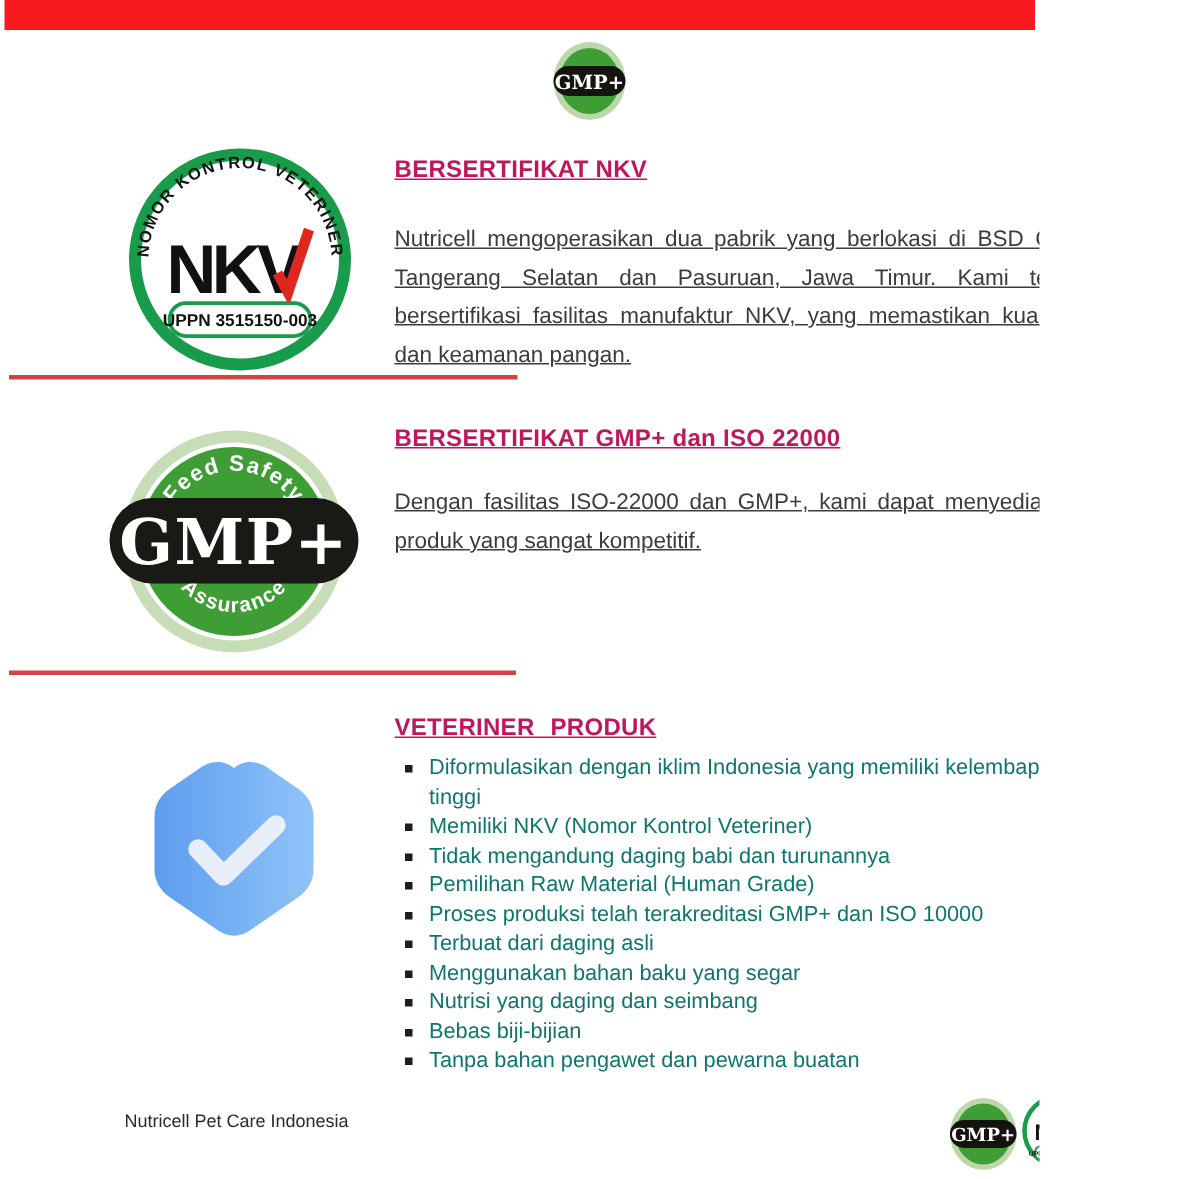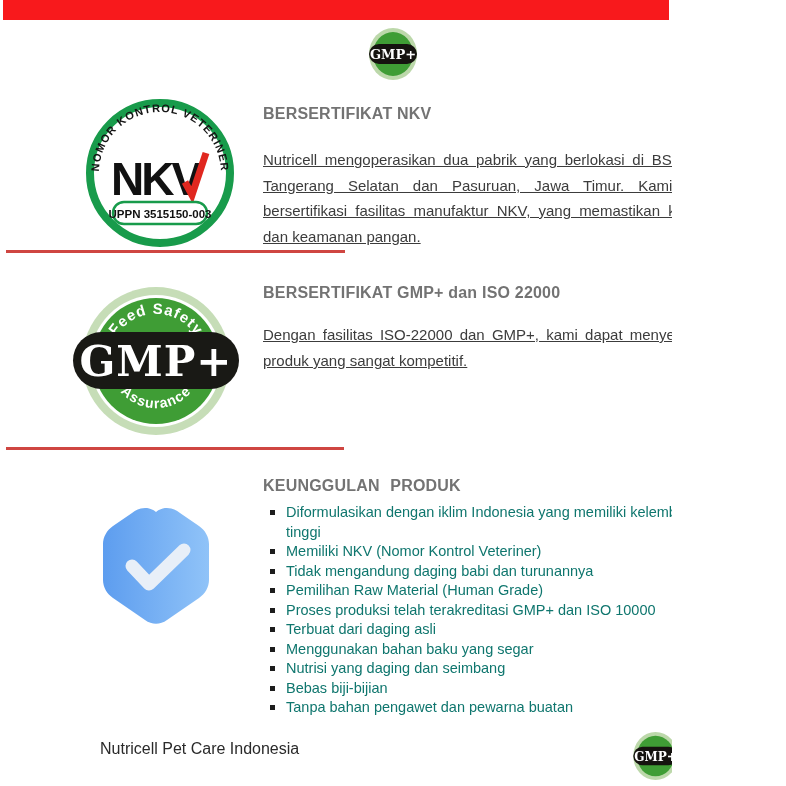--- a/index.html
+++ b/index.html
@@ -1,28 +1,28 @@
 <!DOCTYPE html>
 <html><head>
 <meta charset="utf-8">
 <style>
   html,body{margin:0;padding:0;background:#ffffff;}
   #page{position:relative;width:672px;height:786px;background:#ffffff;overflow:hidden;
-        font-family:"Liberation Sans",sans-serif;}
+        font-family:"Liberation Sans",sans-serif;padding-left:21px;}
   .abs{position:absolute;}
 
   
   #top-bar{left:3px;right:3px;top:0;height:20px;background:#f8191c;}
   .divider{height:3px;background:#cf4641;}
   #divider-1{left:6px;top:250px;width:339px;}
   #divider-2{left:6px;top:447px;width:338px;}
   #footer-accent-bar{left:737px;top:743px;width:4px;height:41px;background:#c9403b;}
 
   
-  .section-heading{font-size:16px;font-weight:bold;color:#737373;letter-spacing:.2px;white-space:nowrap;}
+  .section-heading{font-size:16px;font-weight:bold;color:#be185d;letter-spacing:.2px;white-space:nowrap;text-decoration:underline;}
   #heading-nkv{left:263px;top:105px;}
   #heading-gmp{left:263px;top:284px;}
   #heading-adv{left:263px;top:477px;word-spacing:6px;}
   .body-copy{color:#3c3c3c;font-size:15px;text-align:justify;text-decoration:underline;}
   #para-nkv{left:263px;top:147px;width:456px;line-height:25.5px;}
   #para-gmp{left:263px;top:322px;width:456px;line-height:26px;}
   #para-gmp p{margin:0;text-align:justify;}
 
   
   #adv-list{left:270px;top:503px;width:464px;list-style:none;margin:0;padding:0;
@@ -31,21 +31,21 @@
   #adv-list li::before{content:"";flex:none;width:5px;height:5px;background:#1d1d1d;margin-top:7px;}
 
   
   #nkv-logo{left:85px;top:98px;}
   #gmp-logo{left:70px;top:286px;}
   #shield-icon{left:92px;top:503px;}
   #top-gmp-badge{left:368px;top:27px;}
   #footer-gmp-badge{left:632px;top:731px;}
   #footer-nkv-badge{left:680px;top:728px;}
 
-  #footer-company{left:100px;top:740px;font-size:16px;color:#2a2a2a;}
+  #footer-company{left:83px;top:740px;font-size:12px;color:#2a2a2a;}
 
   svg text{font-family:"Liberation Sans",sans-serif;}
   .serif-logo{font-family:"DejaVu Serif",serif;}
 </style>
 </head>
 <body>
 
 <div id="page">
 
   <div id="top-bar" class="abs"></div>
@@ -122,21 +122,21 @@
                L 21 95
                C 15 91, 11 84, 11 77
                L 11 41
                C 11 34, 15 27, 21 23
                L 40 10
                C 47 4, 57 3, 64 9 Z" fill="url(#shieldGrad)"></path>
       <polyline points="40,63 57,81 92,47" fill="none" stroke="#e8eff8" stroke-width="13" stroke-linecap="round" stroke-linejoin="round"></polyline>
     </svg>
   </div>
 
-  <div id="heading-adv" class="abs section-heading">KEUNGGULAN PRODUK</div>
+  <div id="heading-adv" class="abs section-heading">VETERINER PRODUK</div>
 
   <ul id="adv-list" class="abs">
     <li>
         <span>Diformulasikan dengan iklim Indonesia yang memiliki kelembapan tinggi</span>
       </li>
     <li>
         <span>Memiliki NKV (Nomor Kontrol Veteriner)</span>
       </li>
     <li>
         <span>Tidak mengandung daging babi dan turunannya</span>

